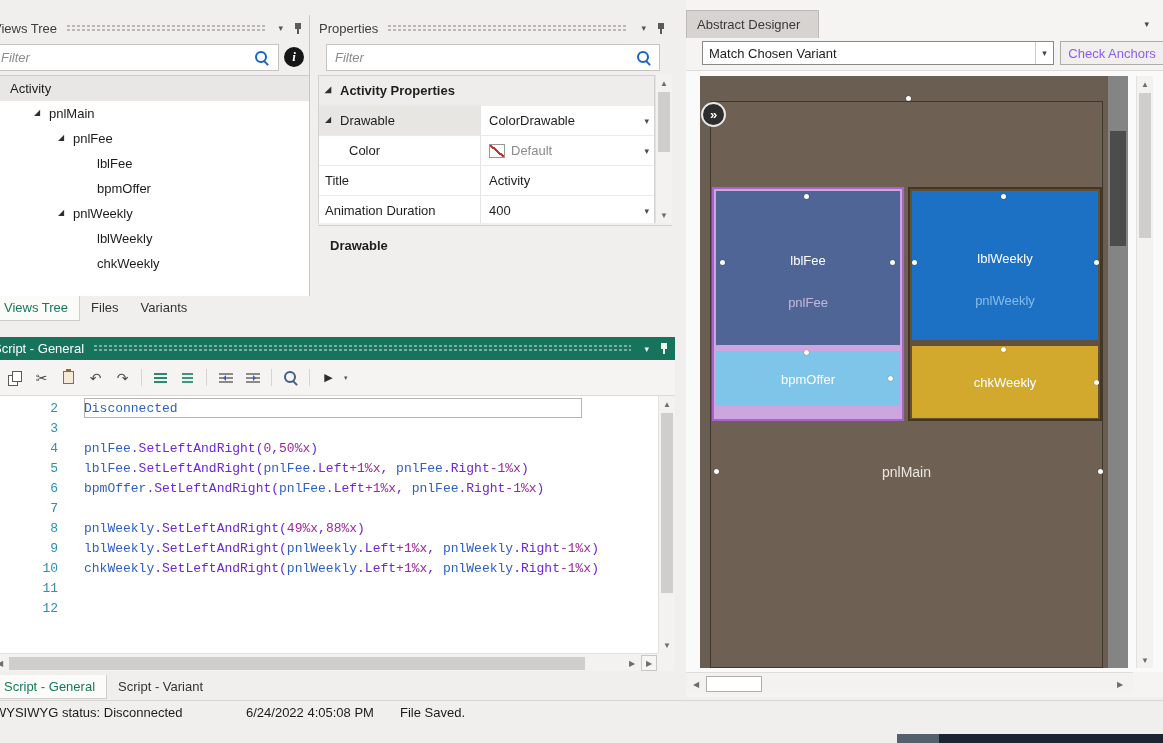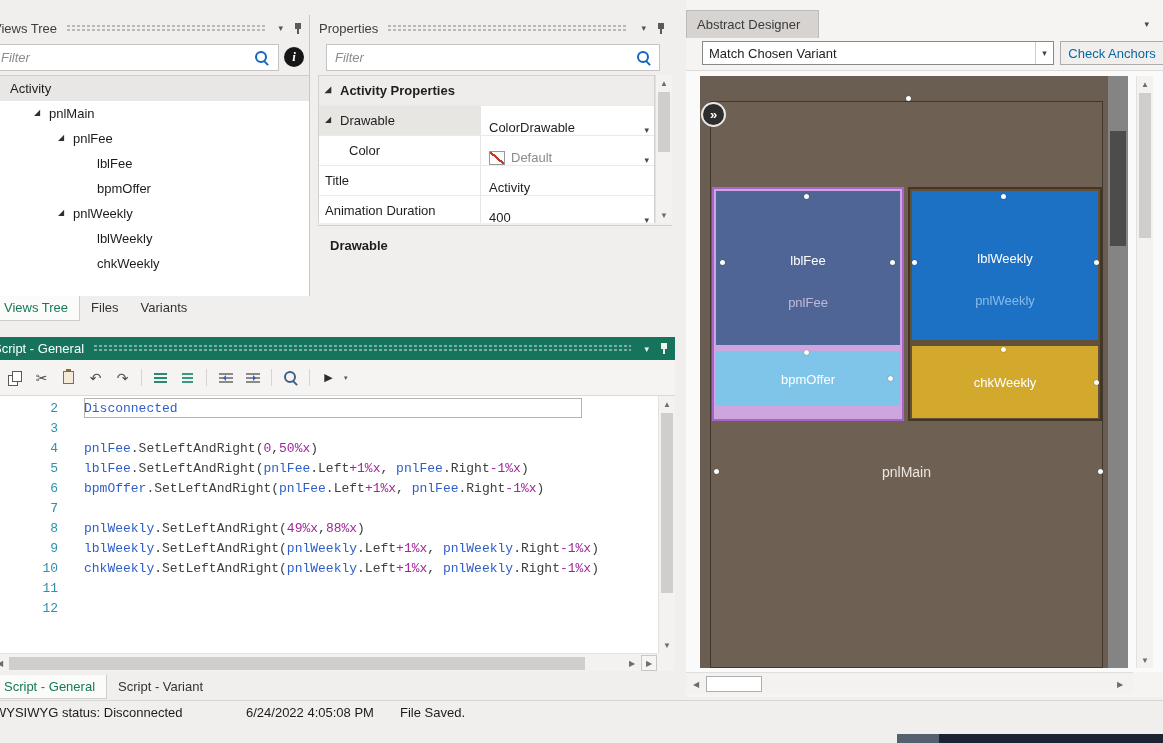--- a/index.html
+++ b/index.html
@@ -50,21 +50,21 @@
   
   #props-panel{left:318px;top:15px;width:354px;height:320px}
   #props-panel .filter-input{left:8px;width:334px}
   #props-panel .mag-icon{position:absolute;left:318px;top:9px}
   .prop-grid{position:absolute;left:0;top:60px;width:337px;height:148px;background:#fff;border:1px solid #d4d2d0;border-bottom:none;overflow:hidden}
   .prop-row{display:flex;height:30px;border-bottom:1px solid #eceae8;background:#fff;align-items:stretch}
   .prop-group-cell{flex:1;display:flex;align-items:center;background:#efedeb;font-weight:bold;padding-left:6px}
   .prop-name{width:162px;display:flex;align-items:center;border-right:1px solid #e6e4e2;padding-left:6px}
   .prop-name.cat{background:#e8e6e3}
   .prop-name.indent{padding-left:30px}
-  .prop-value{flex:1;display:flex;align-items:flex-end;padding:0 18px 0 8px;position:relative}
+  .prop-value{flex:1;display:flex;align-items:center;padding:0 18px 0 8px;position:relative}
   .prop-value .dd-arrow{position:absolute;right:5px;font-size:9px;color:#4a4a4a}
   .prop-value .muted{color:#8d8b89}
   .color-swatch{width:16px;height:14px;border:1px solid #9a9896;margin-right:6px;background:linear-gradient(to top right,#fff 44%,#c0392b 44%,#c0392b 56%,#fff 56%)}
   .prop-sb{left:337px;top:60px;width:17px;height:148px}
   .prop-desc{position:absolute;left:0;top:210px;right:0;bottom:0;background:#f1efee;border-top:1px solid #d2d0ce;padding:12px 0 0 12px;font-weight:bold}
 
   
   .vsb{position:absolute;background:#f3f2f1;border-left:1px solid #e3e1df}
   .sb-btn{position:absolute;left:0;width:100%;height:16px;display:flex;align-items:center;justify-content:center;font-size:8px;color:#6d6d6d;background:#f3f2f1}
   .sb-thumb{position:absolute;left:2px;right:2px;background:#cfcecc}
@@ -89,21 +89,21 @@
   .indent-icon.in::after{content:"";position:absolute;right:1px;top:2px;border:3px solid transparent;border-left-color:#2e62c9}
   .mag-icon.dark::before{border-color:#3f5f84}
   .mag-icon.dark::after{background:#3f5f84}
 
   .editor{position:absolute;left:0;top:59px;width:666px;bottom:18px;background:#fff;font-family:"Liberation Mono","DejaVu Sans Mono",monospace;font-size:13px;padding-top:2px;overflow:hidden}
   .code-line{height:20px;display:flex;align-items:center;white-space:pre;position:relative}
   .gutter{width:92px;flex:0 0 92px;text-align:right;padding-right:26px;color:#2b91af}
   .line-text{display:inline-block}
   .code-line.current::after{content:"";position:absolute;left:92px;right:76px;top:0;bottom:0;border:1px solid #b5b3b1}
   .tk-id{color:#2e5fc9}
-  .tk-pl{color:#404040}
+  .tk-pl{color:#6d28d9}
   .tk-num{color:#a0269b}
   .s-vsb{left:666px;top:59px;width:17px;height:257px}
   .s-hsb{position:absolute;left:0;top:316px;height:18px;width:666px;background:#f3f2f1;border-top:1px solid #e3e1df}
   .s-hsb .sb-btn{width:16px;height:16px;top:1px}
   .h-thumb{position:absolute;top:3px;height:13px;background:#cfcecc}
   .hsb-corner{position:absolute;left:649px;top:1px;width:16px;height:16px;border:1px solid #c9c7c5;display:flex;align-items:center;justify-content:center;font-size:8px;color:#6d6d6d;background:#f6f5f4}
   #script-tabs{left:-8px;top:675px;height:24px;width:400px}
   #script-tabs .btab.active{background:#fbfbfa}
 
   
@@ -112,21 +112,21 @@
 
   
   #designer-panel{left:686px;top:0;width:477px;height:697px;background:#f5f4f3}
   .d-tabstrip{position:absolute;left:0;top:10px;right:0;height:28px}
   .d-tab{position:absolute;left:0;top:0;width:133px;height:28px;background:#d7d3d0;border:1px solid #bdbab7;border-bottom:none;color:#3b3b3b;line-height:27px;padding-left:10px}
   .d-strip-chevron{position:absolute;right:14px;top:9px;font-size:9px;color:#444}
   .d-toolbar{position:absolute;left:12px;top:38px;right:0;height:30px}
   .combo{position:absolute;left:4px;top:3px;width:352px;height:24px;background:#fff;border:1px solid #8a8886;display:flex;align-items:center}
   .combo-text{flex:1;padding-left:6px;white-space:nowrap;overflow:hidden}
   .combo-btn{width:18px;height:100%;display:flex;align-items:center;justify-content:center;font-size:9px;color:#444;border-left:1px solid #cfcdcb}
-  .btn{position:absolute;left:362px;top:3px;width:104px;height:24px;background:#f1efee;border:1px solid #adaba9;font-family:"Liberation Sans",sans-serif;font-size:13px;color:#0369a1}
+  .btn{position:absolute;left:362px;top:3px;width:104px;height:24px;background:#f1efee;border:1px solid #adaba9;font-family:"Liberation Sans",sans-serif;font-size:13px;color:#8b5cf6}
   .d-canvas-wrap{position:absolute;left:0;top:70px;right:0;bottom:25px;background:#fbfafa;border-top:1px solid #dddbd9}
   .canvas{position:absolute;left:14px;top:5px;width:408px;height:592px;overflow:hidden}
   .pnlMain{position:absolute;left:10px;top:25px;width:393px;height:567px;border:1px solid #3f362c}
   .v-label{position:absolute;left:0;right:0;text-align:center;color:#fff;font-size:13px}
   .main-label{top:362px;color:#ebe6df;font-size:14px}
   .v-ghost{position:absolute;left:0;right:0;text-align:center;font-size:13px}
   .ghost-fee{color:rgba(228,212,240,.75)}
   .ghost-weekly{color:rgba(150,200,238,.85)}
   .centerv{top:50%;transform:translateY(-50%)}
   .pnlFee{position:absolute;left:12px;top:111px;width:192px;height:234px;border:2px solid}

